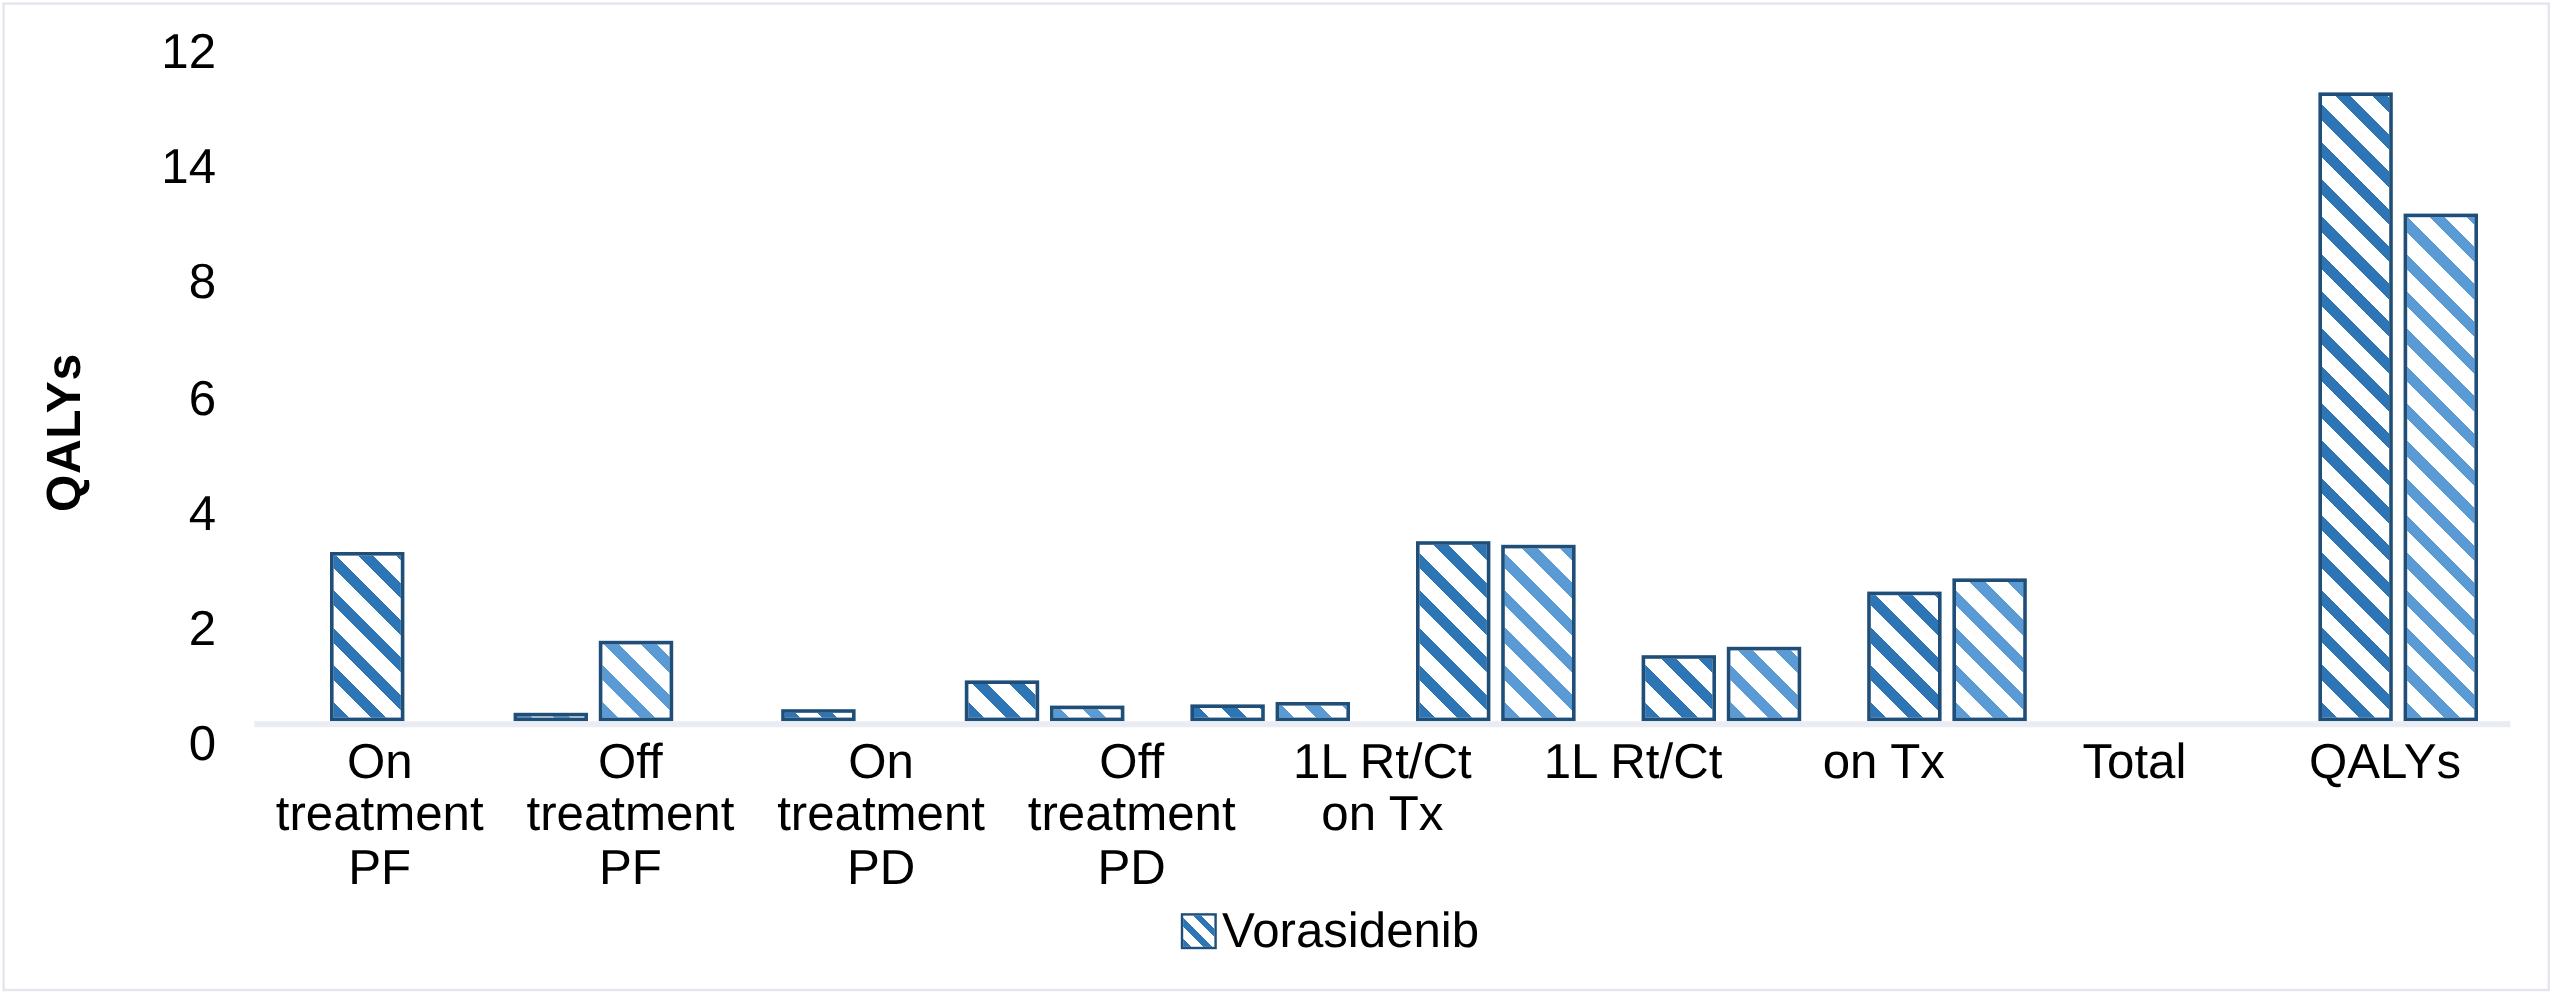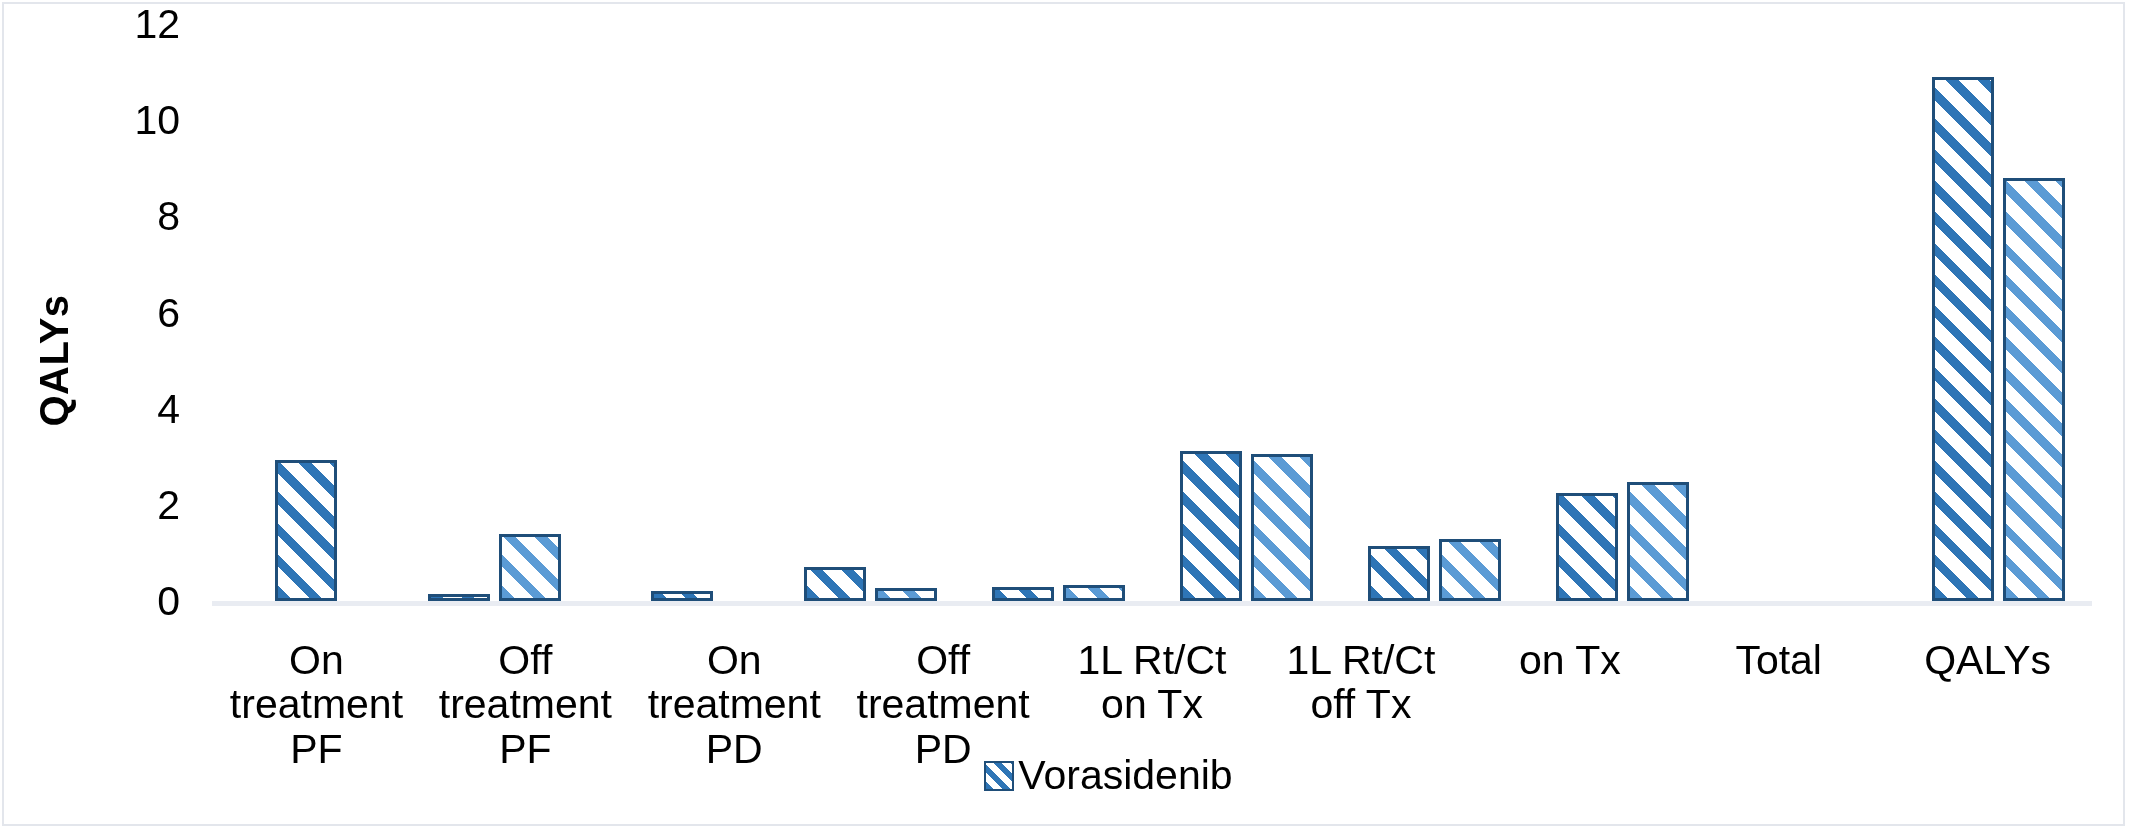--- a/index.html
+++ b/index.html
@@ -61,20 +61,21 @@
   }
   .y-tick {
     position: absolute;
     right: 10px;
     transform: translateY(-50%);
     font-size: 41px;
     color: #000000;
     text-align: right;
     white-space: nowrap;
     line-height: 1;
+    margin-top: 19px;
   }
 
   
   .plot-area {
     position: absolute;
     left: 212px;
     top: 24px;
     width: 1880px;
     height: 582px;
   }
@@ -135,21 +136,20 @@
 
   
   .cat-labels {
     position: absolute;
     left: 212px;
     top: 612px;
     width: 1880px;
     height: 160px;
     display: flex;
     flex-direction: row;
-    margin-top: 26px;
   }
   .cat-label {
     flex: 1 1 0;
     text-align: center;
     font-size: 41px;
     line-height: 1.08;
     color: #000000;
     padding: 0 2px;
     box-sizing: border-box;
   }
@@ -209,21 +209,21 @@
 
 <div id="chart-root">
   <div class="chart-frame"></div>
 
   <div class="y-axis-title">
     <span>QALYs</span>
   </div>
 
   <div class="y-ticks">
       <div class="y-tick" style="top: 24px;">12</div>
-      <div class="y-tick" style="top: 120.167px;">10</div>
+      <div class="y-tick" style="top: 120.167px;">14</div>
       <div class="y-tick" style="top: 216.333px;">8</div>
       <div class="y-tick" style="top: 312.5px;">6</div>
       <div class="y-tick" style="top: 408.667px;">4</div>
       <div class="y-tick" style="top: 504.833px;">2</div>
       <div class="y-tick" style="top: 601px;">0</div>
     </div>
 
   <div class="plot-area">
     <div class="groups">
         <div class="group">
@@ -285,21 +285,20 @@
         <div>Off</div>
         <div>treatment</div>
         <div>PD</div>
       </div>
       <div class="cat-label">
         <div>1L Rt/Ct</div>
         <div>on Tx</div>
       </div>
       <div class="cat-label">
         <div>1L Rt/Ct</div>
-        <div>off Tx</div>
       </div>
       <div class="cat-label">
         <div>on Tx</div>
       </div>
       <div class="cat-label">
         <div>Total</div>
       </div>
       <div class="cat-label">
         <div>QALYs</div>
       </div>

